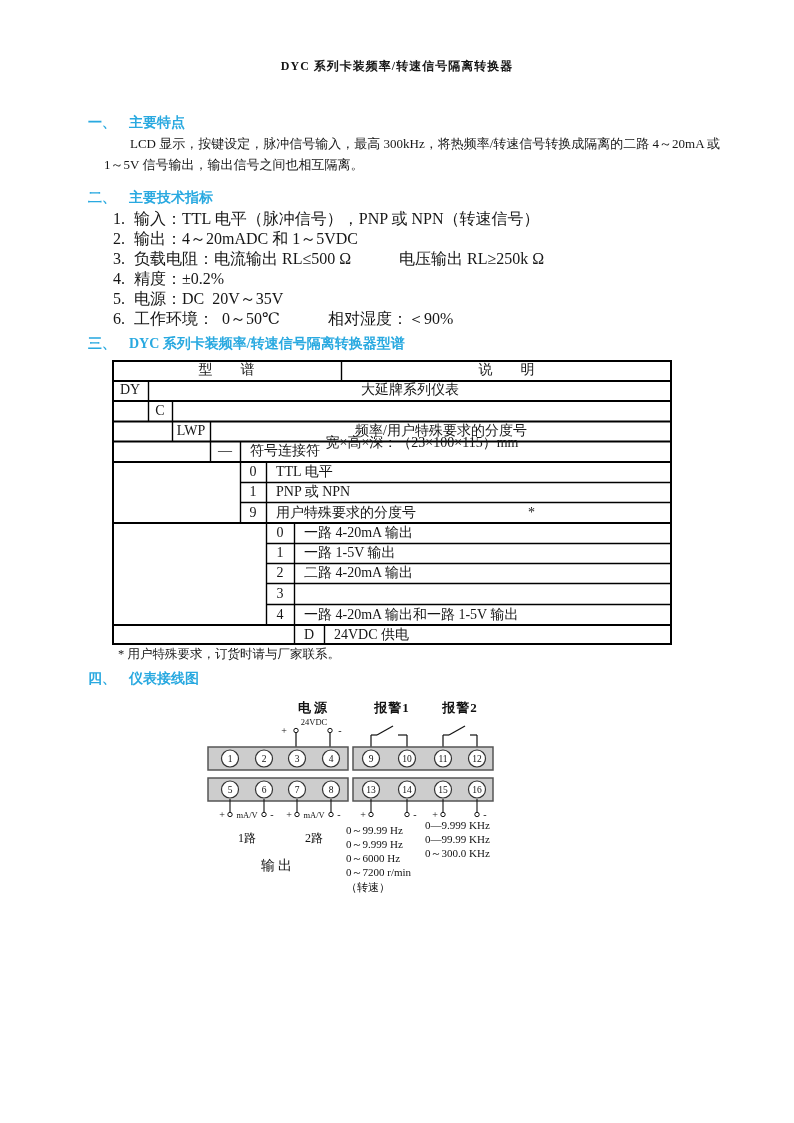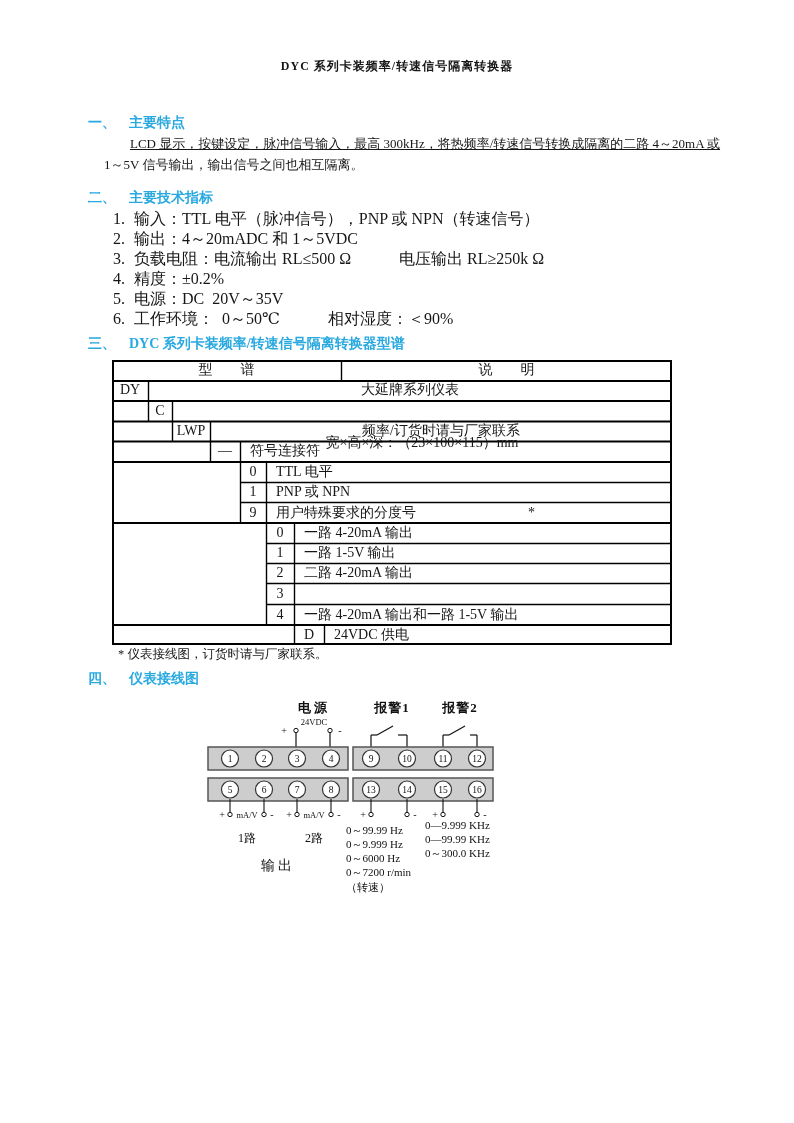--- a/index.html
+++ b/index.html
@@ -40,21 +40,21 @@
 </head>
 <body>
 
 <div class="page">
 
   <div class="abs doc-title">DYC 系列卡装频率/转速信号隔离转换器</div>
 
   <div class="abs sec-heading" style="top:114px;">
     <span>一、</span><span>主要特点</span>
   </div>
-  <div class="abs para" style="left:130px;top:136px;text-decoration:underline;">LCD 显示，按键设定，脉冲信号输入，最高 300kHz，将热频率/转速信号转换成隔离的二路 4～20mA 或</div>
+  <div class="abs para" style="left:130px;top:136px;">LCD 显示，按键设定，脉冲信号输入，最高 300kHz，将热频率/转速信号转换成隔离的二路 4～20mA 或</div>
   <div class="abs para" style="left:104px;top:157px;text-align:right;">1～5V 信号输出，输出信号之间也相互隔离。</div>
 
   <div class="abs sec-heading" style="top:189px;">
     <span>二、</span><span>主要技术指标</span>
   </div>
   <div class="abs list-item" style="top:211px;"><span class="num">1.</span><span>输入：TTL 电平（脉冲信号），PNP 或 NPN（转速信号）</span></div>
   <div class="abs list-item" style="top:231px;"><span class="num">2.</span><span>输出：4～20mADC 和 1～5VDC</span></div>
   <div class="abs list-item" style="top:251px;"><span class="num">3.</span><span>负载电阻：电流输出 RL≤500 Ω　　　电压输出 RL≥250k Ω</span></div>
   <div class="abs list-item" style="top:271px;"><span class="num">4.</span><span>精度：±0.2%</span></div>
   <div class="abs list-item" style="top:291px;"><span class="num">5.</span><span>电源：DC  20V～35V</span></div>
@@ -93,21 +93,21 @@
     <div class="tc cc" style="left:0;top:0;width:229px;height:20px;line-height:20px;">型　　谱</div>
     <div class="tc cc" style="left:229px;top:0;width:331px;height:20px;line-height:20px;">说　　明</div>
 
     <div class="tc cc" style="left:0;top:20px;width:36px;height:20px;line-height:20px;">DY</div>
     <div class="tc cc" style="left:36px;top:20px;width:524px;height:20px;line-height:20px;">大延牌系列仪表</div>
 
     <div class="tc cc" style="left:36px;top:40px;width:24px;height:21px;line-height:21px;">C</div>
     <div class="tc cc" style="left:60px;top:40px;width:500px;height:21px;line-height:21px;margin-top:32px;">宽×高×深：（23×100×115）mm</div>
 
     <div class="tc cc" style="left:60px;top:61px;width:38px;height:20px;line-height:20px;">LWP</div>
-    <div class="tc cc" style="left:98px;top:61px;width:462px;height:20px;line-height:20px;">频率/订货时请与厂家联系</div>
+    <div class="tc cc" style="left:98px;top:61px;width:462px;height:20px;line-height:20px;">频率/用户特殊要求的分度号</div>
 
     <div class="tc cc" style="left:98px;top:81px;width:30px;height:20px;line-height:20px;">—</div>
     <div class="tc" style="left:138px;top:81px;width:400px;height:20px;line-height:20px;">符号连接符</div>
 
     <div class="tc cc" style="left:128px;top:102px;width:26px;height:20px;line-height:20px;">0</div>
     <div class="tc" style="left:164px;top:102px;width:380px;height:20px;line-height:20px;">TTL 电平</div>
 
     <div class="tc cc" style="left:128px;top:122px;width:26px;height:20px;line-height:20px;">1</div>
     <div class="tc" style="left:164px;top:122px;width:380px;height:20px;line-height:20px;">PNP 或 NPN</div>
 
@@ -126,21 +126,21 @@
 
     <div class="tc cc" style="left:154px;top:223px;width:28px;height:21px;line-height:21px;">3</div>
 
     <div class="tc cc" style="left:154px;top:244px;width:28px;height:21px;line-height:21px;">4</div>
     <div class="tc" style="left:192px;top:244px;width:360px;height:20px;line-height:21px;">一路 4-20mA 输出和一路 1-5V 输出</div>
 
     <div class="tc cc" style="left:182px;top:265px;width:30px;height:20px;line-height:20px;">D</div>
     <div class="tc" style="left:222px;top:265px;width:320px;height:20px;line-height:20px;">24VDC 供电</div>
   </div>
 
-  <div class="abs footnote" style="left:118px;top:646px;">* 仪表接线图，订货时请与厂家联系。</div>
+  <div class="abs footnote" style="left:118px;top:646px;">* 用户特殊要求，订货时请与厂家联系。</div>
 
   <div class="abs sec-heading" style="top:670px;">
     <span>四、</span><span>仪表接线图</span>
   </div>
 
   <svg class="abs wsvg" style="left:180px;top:695px;" width="340" height="220" viewBox="0 0 340 220">
 
     <text class="blk-label" x="134" y="17" text-anchor="middle">电源</text>
     <text class="blk-label" x="212" y="17" text-anchor="middle" style="letter-spacing:1px">报警1</text>
     <text class="blk-label" x="280" y="17" text-anchor="middle" style="letter-spacing:1px">报警2</text>

